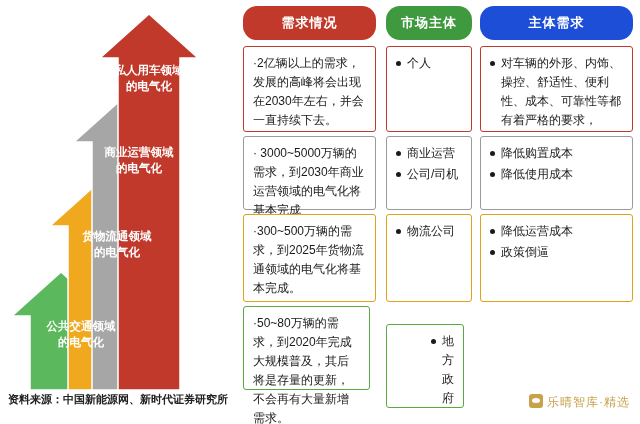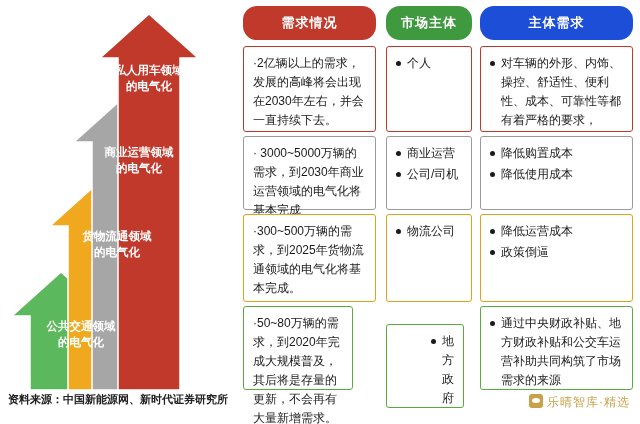--- a/index.html
+++ b/index.html
@@ -36,21 +36,21 @@
   .need-list li{position:relative;padding-left:11px;margin:0 0 2px 0;}
   .need-list li:before{
     content:"";position:absolute;left:0;top:7px;
     width:5px;height:5px;border-radius:50%;background:#1a1a1a;
   }
 
   
   #d1{left:243px;top:46px;width:133px;height:86px;border:1.5px solid #c0392b;}
   #d2{left:243px;top:136px;width:133px;height:74px;border:1.5px solid #9a9a9a;}
   #d3{left:243px;top:214px;width:133px;height:88px;border:1.5px solid #e0a21a;}
-  #d4{left:243px;top:306px;width:110px;height:84px;border:1.5px solid #58a93e;}
+  #d4{left:243px;top:306px;width:127px;height:84px;border:1.5px solid #58a93e;}
 
   #s1{left:386px;top:46px;width:86px;height:86px;border:1.5px solid #c0392b;}
   #s2{left:386px;top:136px;width:86px;height:74px;border:1.5px solid #9a9a9a;}
   #s3{left:386px;top:214px;width:86px;height:88px;border:1.5px solid #e0a21a;}
   #s4{left:386px;top:324px;width:78px;height:84px;border:1.5px solid #58a93e;padding-left:44px;}
 
   #n1{left:480px;top:46px;width:153px;height:86px;border:1.5px solid #c0392b;}
   #n2{left:480px;top:136px;width:153px;height:74px;border:1.5px solid #9a9a9a;}
   #n3{left:480px;top:214px;width:153px;height:88px;border:1.5px solid #e0a21a;}
   #n4{left:480px;top:306px;width:153px;height:84px;border:1.5px solid #58a93e;}
@@ -145,24 +145,19 @@
       <li>降低购置成本</li>
       <li>降低使用成本</li>
     </ul>
   </div>
   <div class="rowbox" id="n3">
     <ul class="need-list">
       <li>降低运营成本</li>
       <li>政策倒逼</li>
     </ul>
   </div>
-  <div class="rowbox" id="n4">
-    <ul class="need-list">
-      <li>通过中央财政补贴、地方财政补贴和公交车运营补助共同构筑了市场需求的来源</li>
-    </ul>
-  </div>
 
   <div id="source">资料来源：中国新能源网、新时代证券研究所</div>
   <div id="watermark">
     <span class="wm-ico"></span><span>乐晴智库·精选</span>
   </div>
 
 </div>
 
 </body></html>

